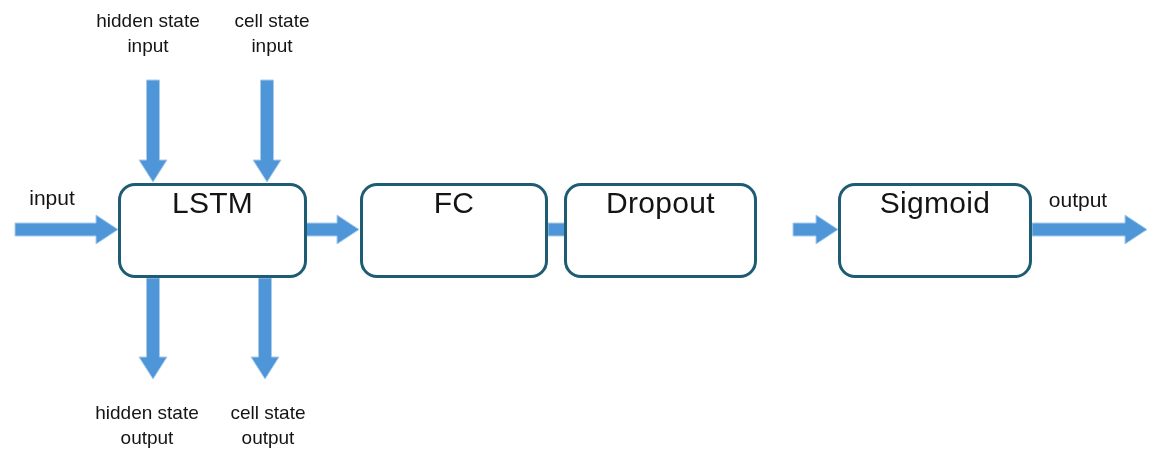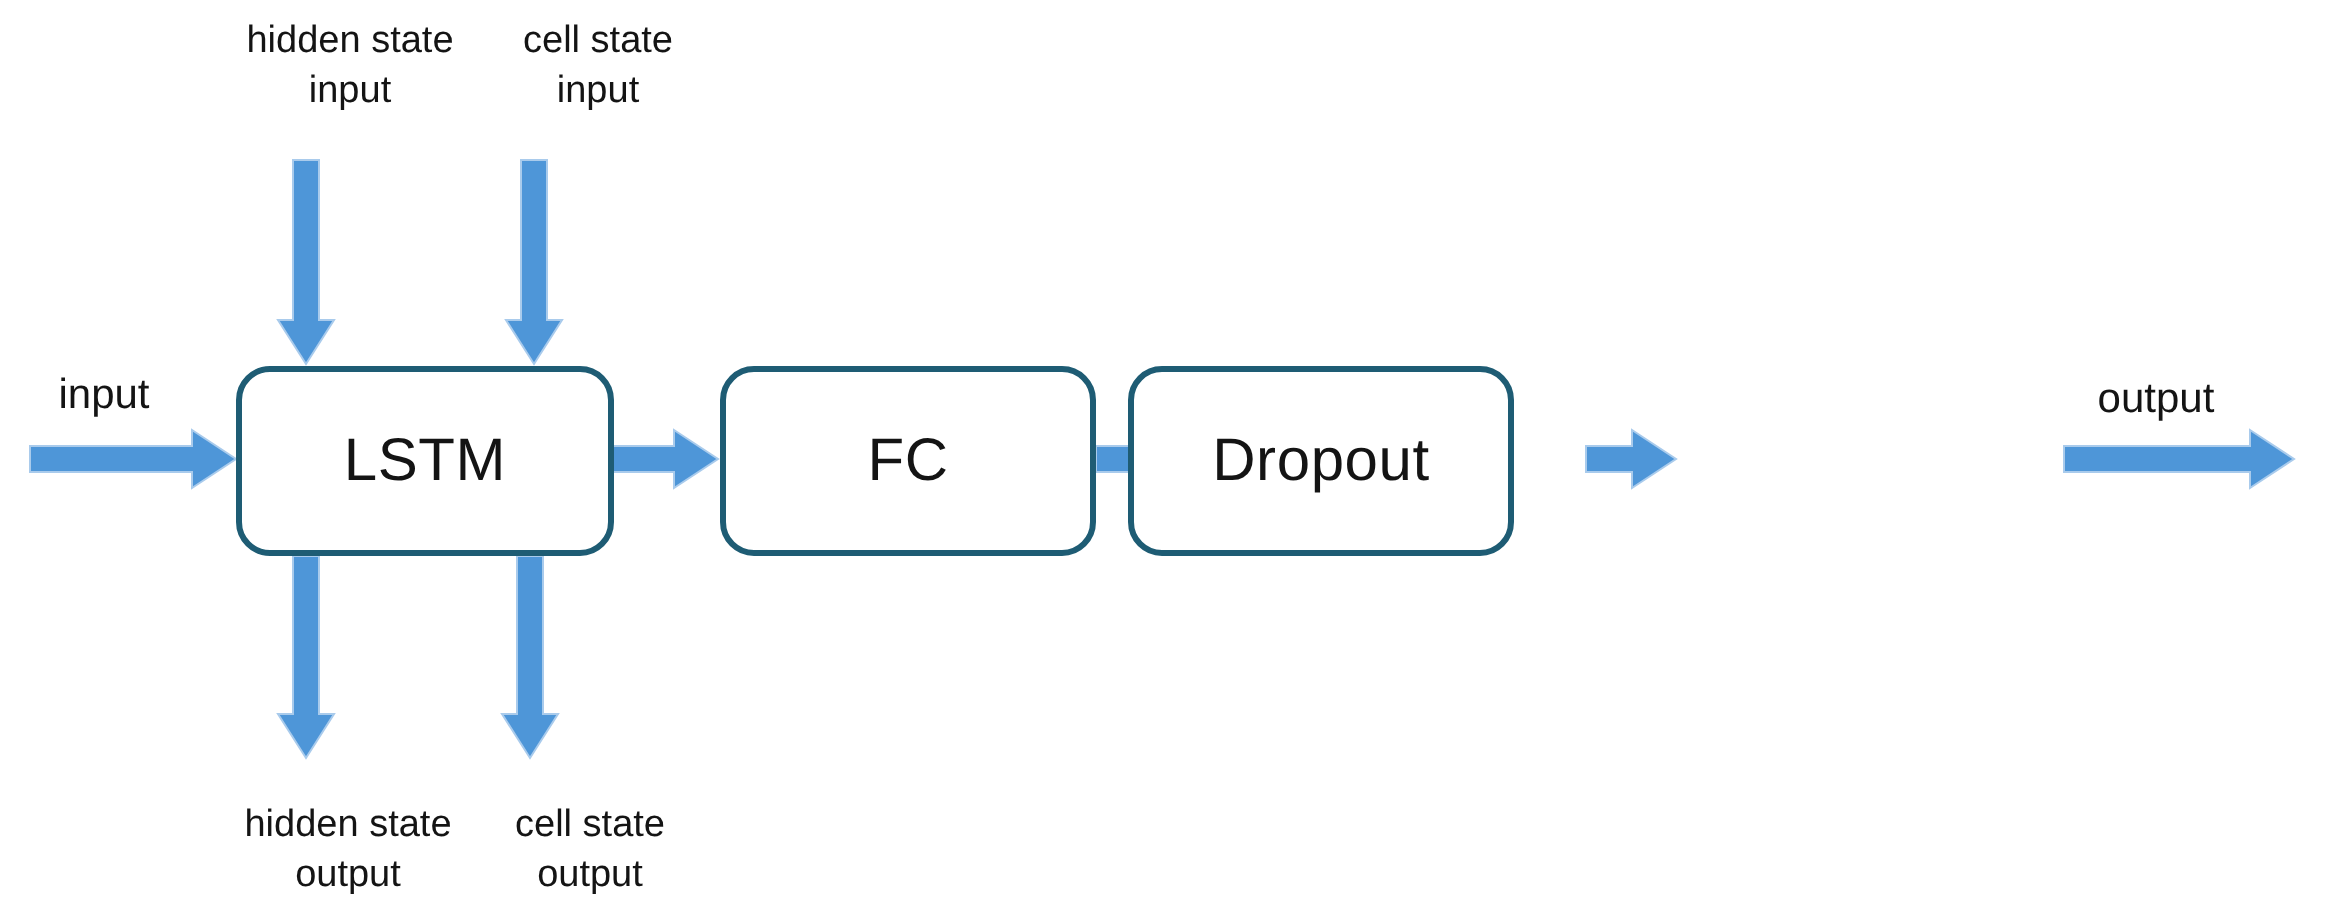--- a/index.html
+++ b/index.html
@@ -28,37 +28,35 @@
   }
   .box {
     position: absolute;
     top: 183px;
     height: 95px;
     box-sizing: border-box;
     background: #ffffff;
     border: 3px solid #1e5c74;
     border-radius: 17px;
     display: flex;
-    align-items: center;
     justify-content: center;
     font-size: 30px;
     color: #141414;
     letter-spacing: 0.3px;
   }
   .box-lstm    { left: 118px; width: 189px; }
   .box-fc      { left: 360px; width: 188px; }
   .box-dropout { left: 564px; width: 193px; }
   .box-sigmoid { left: 838px; width: 194px; }
   .lbl {
     position: absolute;
     text-align: center;
     color: #141414;
     font-size: 19px;
     line-height: 25px;
-    margin-left: 27px;
   }
   .lbl span { display: block; }
   .io-lbl {
     position: absolute;
     text-align: center;
     color: #141414;
     font-size: 21px;
     line-height: 24px;
   }
   .lbl-hidden-state-input  { left: 88px;  top: 8px;   width: 120px; }
@@ -89,20 +87,23 @@
 
   <div class="box box-lstm">
     <span>LSTM</span>
   </div>
   <div class="box box-fc">
     <span>FC</span>
   </div>
   <div class="box box-dropout">
     <span>Dropout</span>
   </div>
+  <div class="box box-sigmoid">
+    <span>Sigmoid</span>
+  </div>
 
   <div class="io-lbl lbl-input">input</div>
   <div class="io-lbl lbl-output">output</div>
 
   <div class="lbl lbl-hidden-state-input">
     <span>hidden state</span>
     <span>input</span>
   </div>
   <div class="lbl lbl-cell-state-input">
     <span>cell state</span>

